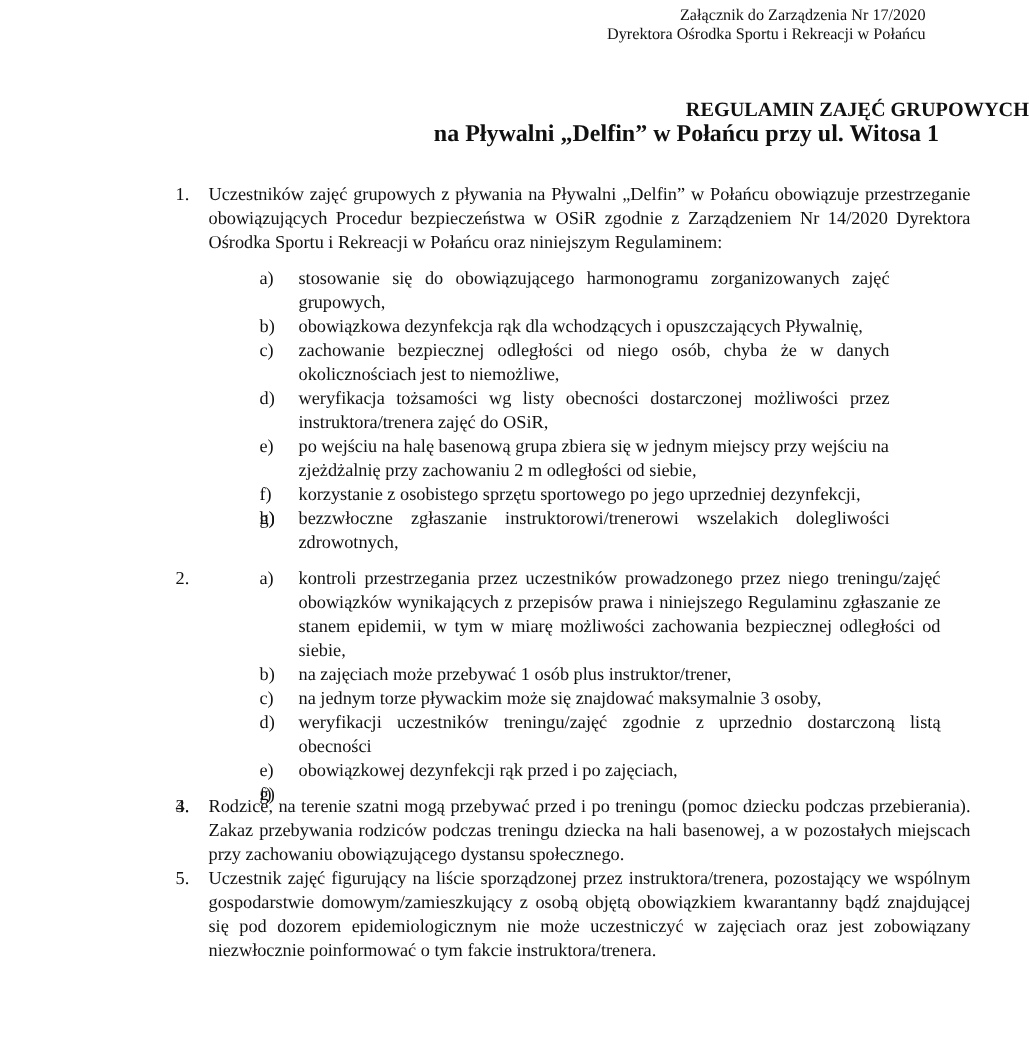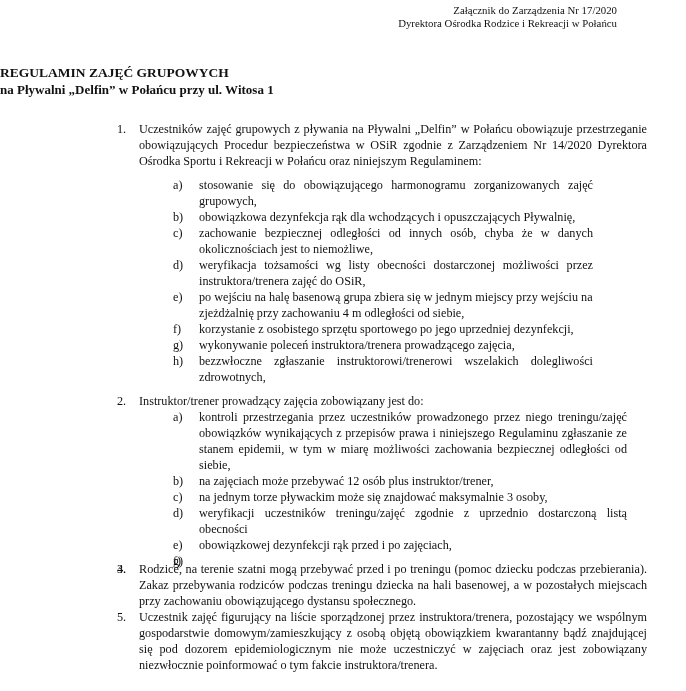--- a/index.html
+++ b/index.html
@@ -1,64 +1,63 @@
 <!DOCTYPE html>
 <html><head>
   <meta charset="utf-8">
   <style>
     html, body { margin:0; padding:0; background:#ffffff; }
     body { width:686px; height:691px; overflow:hidden; position:relative;
       font-family:"Liberation Serif", "DejaVu Serif", serif; color:#111; font-size:12.2px; line-height:16px; }
     .header { position:absolute; right:69px; top:4px; text-align:right; font-size:10.8px; line-height:13.3px; }
-    .title { position:absolute; left:0; width:686px; top:65px; text-align:left; font-weight:bold; font-size:13.5px; line-height:16px; }
-    .subtitle { position:absolute; left:0; width:626px; top:82px; text-align:left; font-weight:bold; font-size:13px; line-height:16px; }
+    .title { position:absolute; left:0; width:686px; top:65px; text-align:right; font-weight:bold; font-size:13.5px; line-height:16px; }
+    .subtitle { position:absolute; left:0; width:626px; top:82px; text-align:right; font-weight:bold; font-size:16px; line-height:16px; }
     .body { position:absolute; left:117px; top:121px; width:530px; }
     .item { position:relative; padding-left:22px; text-align:justify; }
     .num { position:absolute; left:0; top:0; }
     .sub { position:relative; padding-left:26px; text-align:justify; }
     .sub .let { position:absolute; left:0; top:0; }
     .subs1 { margin-left:56px; margin-top:8px; margin-bottom:8px; width:420px; }
     .subs2 { margin-left:56px; margin-top:0; margin-bottom:8px; width:454px; }
     .nojust { text-align:left; }
   </style>
 </head>
 <body>
 
 <div class="header">
   <div>Załącznik do Zarządzenia Nr 17/2020</div>
-  <div>Dyrektora Ośrodka Rodzice i Rekreacji w Połańcu</div>
+  <div>Dyrektora Ośrodka Sportu i Rekreacji w Połańcu</div>
 </div>
 
 <div class="title">REGULAMIN ZAJĘĆ GRUPOWYCH</div>
 <div class="subtitle">na Pływalni „Delfin” w Połańcu przy ul. Witosa 1</div>
 
 <div class="body">
 
   <div class="item">
     <span class="num">1.</span>
     <span>Uczestników zajęć grupowych z pływania na Pływalni „Delfin” w Połańcu obowiązuje przestrzeganie obowiązujących Procedur bezpieczeństwa w OSiR zgodnie z Zarządzeniem Nr 14/2020 Dyrektora Ośrodka Sportu i Rekreacji w Połańcu oraz niniejszym Regulaminem:</span>
   </div>
   <div class="subs1">
     <div class="sub"><span class="let">a)</span><span>stosowanie się do obowiązującego harmonogramu zorganizowanych zajęć grupowych,</span></div>
     <div class="sub"><span class="let">b)</span><span>obowiązkowa dezynfekcja rąk dla wchodzących i opuszczających Pływalnię,</span></div>
-    <div class="sub"><span class="let">c)</span><span>zachowanie bezpiecznej odległości od innych osób, chyba że w danych okolicznościach jest to niemożliwe,</span></div>
+    <div class="sub"><span class="let">c)</span><span>zachowanie bezpiecznej odległości od niego osób, chyba że w danych okolicznościach jest to niemożliwe,</span></div>
     <div class="sub"><span class="let">d)</span><span>weryfikacja tożsamości wg listy obecności dostarczonej możliwości przez instruktora/trenera zajęć do OSiR,</span></div>
-    <div class="sub nojust"><span class="let">e)</span><span>po wejściu na halę basenową grupa zbiera się w jednym miejscy przy wejściu  na zjeżdżalnię przy zachowaniu 4 m odległości od siebie,</span></div>
+    <div class="sub nojust"><span class="let">e)</span><span>po wejściu na halę basenową grupa zbiera się w jednym miejscy przy wejściu  na zjeżdżalnię przy zachowaniu 2 m odległości od siebie,</span></div>
     <div class="sub"><span class="let">f)</span><span>korzystanie z osobistego sprzętu sportowego po jego uprzedniej dezynfekcji,</span></div>
-    <div class="sub"><span class="let">g)</span><span>wykonywanie poleceń instruktora/trenera prowadzącego zajęcia,</span></div>
+    <div class="sub"><span class="let">g)</span></div>
     <div class="sub"><span class="let">h)</span><span>bezzwłoczne zgłaszanie instruktorowi/trenerowi wszelakich dolegliwości zdrowotnych,</span></div>
   </div>
 
   <div class="item">
     <span class="num">2.</span>
-    <span>Instruktor/trener prowadzący zajęcia zobowiązany jest do:</span>
   </div>
   <div class="subs2">
     <div class="sub"><span class="let">a)</span><span>kontroli przestrzegania przez uczestników prowadzonego przez niego treningu/zajęć obowiązków wynikających z przepisów prawa i niniejszego Regulaminu zgłaszanie ze stanem epidemii, w tym w miarę możliwości zachowania bezpiecznej odległości od siebie,</span></div>
-    <div class="sub"><span class="let">b)</span><span>na zajęciach może przebywać 12 osób plus instruktor/trener,</span></div>
+    <div class="sub"><span class="let">b)</span><span>na zajęciach może przebywać 1 osób plus instruktor/trener,</span></div>
     <div class="sub"><span class="let">c)</span><span>na jednym torze pływackim może się znajdować maksymalnie 3 osoby,</span></div>
     <div class="sub"><span class="let">d)</span><span>weryfikacji uczestników treningu/zajęć zgodnie z uprzednio dostarczoną listą obecności</span></div>
     <div class="sub"><span class="let">e)</span><span>obowiązkowej dezynfekcji rąk przed i po zajęciach,</span></div>
     <div class="sub"><span class="let">f)</span></div>
     <div class="sub"><span class="let">g)</span></div>
   </div>
 
   <div class="item">
     <span class="num">3.</span>
   </div>

